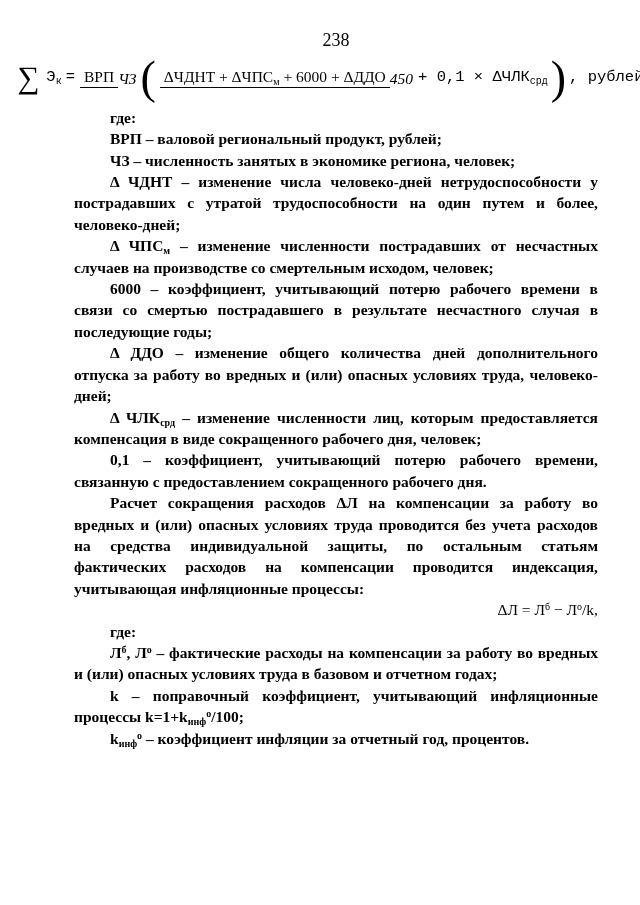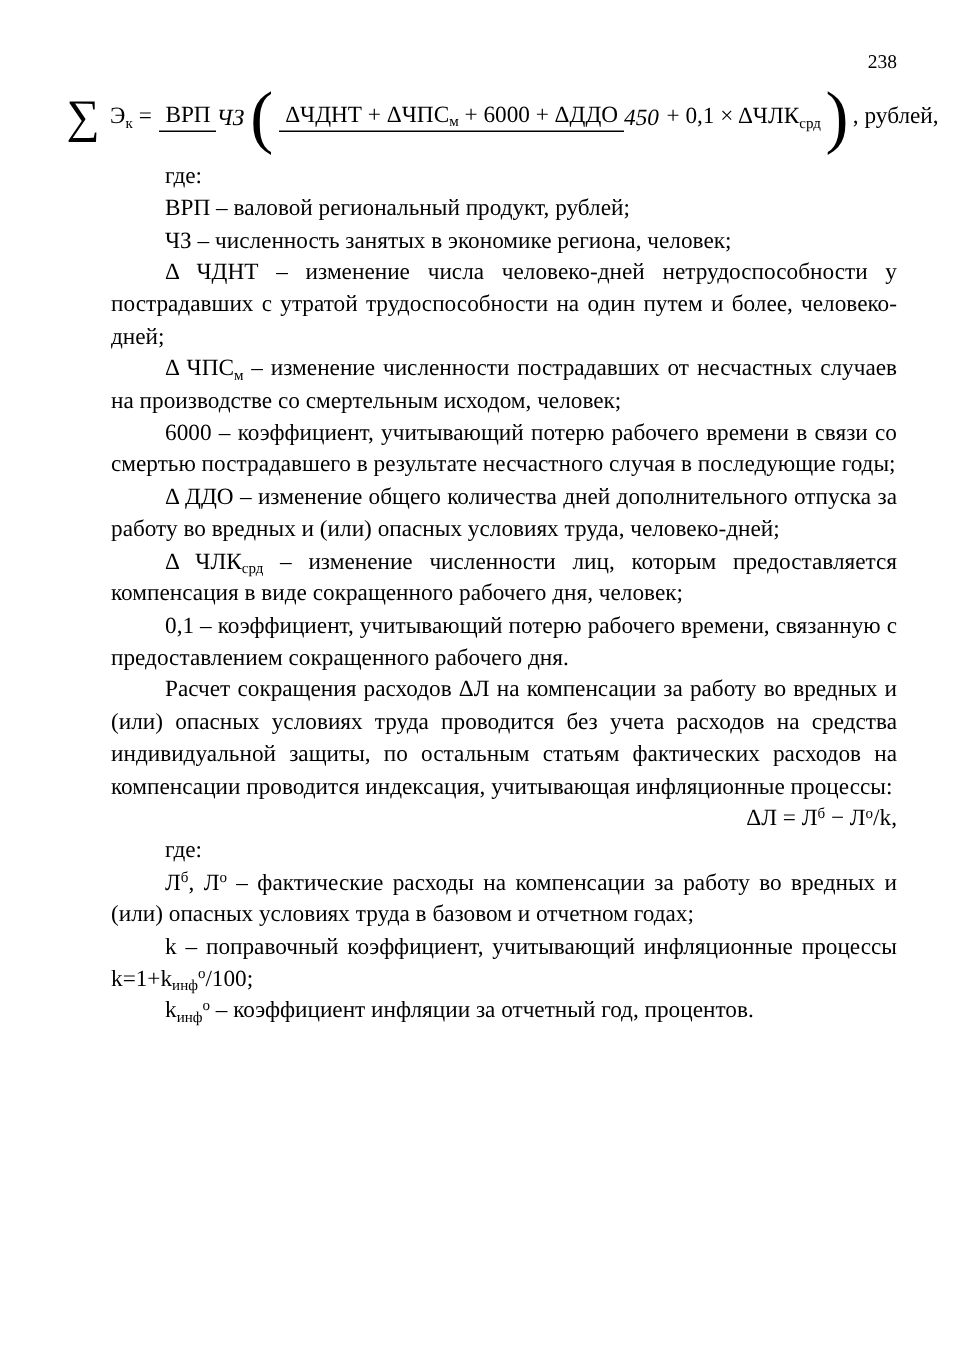--- a/index.html
+++ b/index.html
@@ -12,32 +12,32 @@
     box-sizing: border-box;
     width: 640px;
     height: 905px;
     background: #ffffff;
     color: #000000;
     font-family: "Liberation Serif", "DejaVu Serif", serif;
     padding: 30px 42px 0 74px;
     overflow: hidden;
   }
   .pagenum {
-    text-align: right;
-    font-size: 13px;
+    text-align: center;
+    font-size: 18px;
     line-height: 21px;
     margin-bottom: 6px;
   }
   p.line {
     margin: 0;
     font-size: 15.5px;
     line-height: 21.4px;
     text-align: justify;
   }
-  p.indent { text-indent: 36px; }
+  p.indent { text-indent: 36px; font-weight: bold; }
   p.center { text-align: right; text-indent: 0; }
   sub, sup {
     font-size: 10px;
     line-height: 0;
   }
   sub { vertical-align: -3px; }
   sup { vertical-align: 5px; }
   
   .formula-row {
     display: flex;
@@ -46,21 +46,21 @@
     font-size: 15.5px;
     line-height: 1.15;
     margin: 6px 0 8px 0;
     white-space: nowrap;
   }
   .sum-glyph {
     font-size: 31px;
     line-height: 1;
     margin-right: 5px;
   }
-  .f-item { margin: 12px 2px; }
+  .f-item { margin: 12px 2px; font-family: Liberation Mono, monospace; }
   .frac {
     display: inline-flex;
     flex-direction: row;
     align-items: center;
     margin: 0 3px;
   }
   .frac .num {
     padding: 0 4px 2px 4px;
     border-bottom: 1.2px solid #000;
   }

